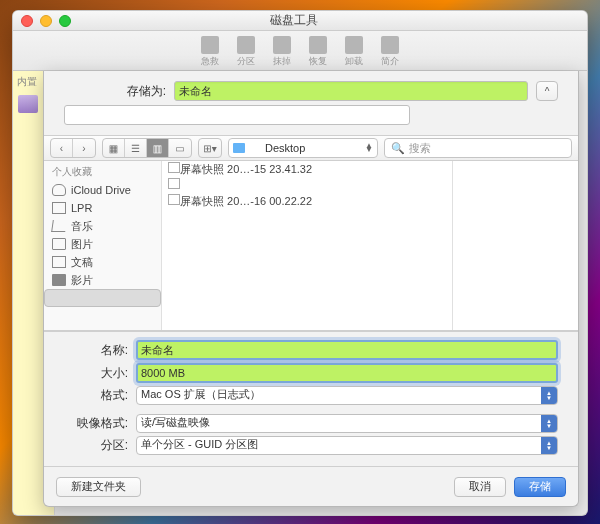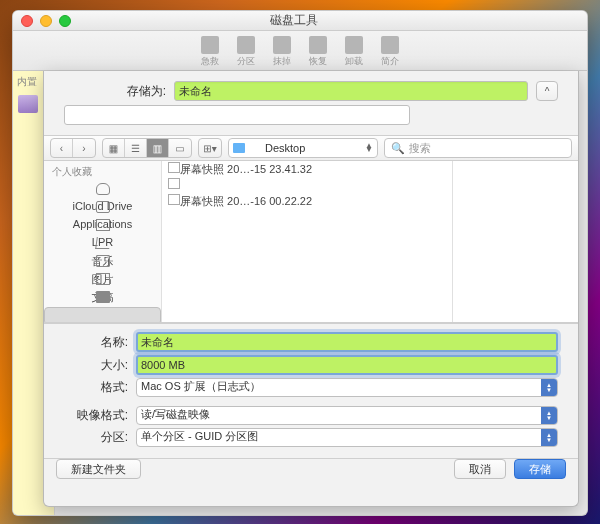--- a/index.html
+++ b/index.html
@@ -34,39 +34,39 @@
   .segbtn .s { width: 22px; height: 100%; display: flex; align-items: center; justify-content: center; border-right: 1px solid #d0d0d0; color: #6a6a6a; font-size: 10px; }
   .segbtn .s:last-child { border-right: none; }
   .segbtn .s.active { background: #8e8e8e; color: #fff; }
   .locsel { flex: 0 0 150px; height: 20px; background: #fff; border: 1px solid #c5c5c5; border-radius: 4px; display: flex; align-items: center; padding: 0 4px; font-size: 11px; color: #333; gap: 20px; }
   .locsel .fico { width: 12px; height: 10px; background: #63b3f7; border-radius: 1px; }
   .locsel .updn { margin-left: auto; font-size: 8px; color: #666; line-height: 4px; }
   .search { flex: 1; height: 20px; background: #fff; border: 1px solid #c5c5c5; border-radius: 4px; display: flex; align-items: center; padding: 0 6px; color: #9a9a9a; font-size: 11px; gap: 4px; }
   .browser { flex: 1; display: flex; min-height: 0; border-bottom: 1px solid #cfcfcf; }
   .favs { width: 118px; background: #f9f9f9; border-right: 1px solid #e0e0e0; overflow: hidden; font-size: 11px; }
   .favs .cat { color: #8a8a8a; font-size: 10px; padding: 4px 8px 2px; }
-  .favs .fi { display: flex; align-items: center; gap: 5px; padding: 2px 8px; color: #444; height: 18px; flex-direction: column; }
+  .favs .fi { display: flex; align-items: center; gap: 5px; padding: 2px 8px; color: #444; height: 18px; }
   .favs .fi.sel { background: #dcdcdc; }
   .favs .ic { width: 14px; height: 12px; flex-shrink: 0; }
   .ic-cloud { border: 1.5px solid #888; border-radius: 6px 6px 3px 3px; position: relative; }
   .ic-app { border: 1.5px solid #888; border-radius: 2px; }
   .ic-home { border: 1.5px solid #888; position: relative; }
   .ic-music { border-left: 1.5px solid #888; border-bottom: 1.5px solid #888; transform: skewX(-8deg); }
   .ic-pic { border: 1.5px solid #888; border-radius: 1px; }
   .ic-mov { background: #888; border-radius: 1px; }
   .ic-doc { border: 1.5px solid #888; }
   .filecol { flex: 1; background: #fff; border-right: 1px solid #e0e0e0; font-size: 11px; color: #444; }
   .filecol .fitem { display: flex; align-items: flex-start; gap: 0; padding: 1px 6px; height: 16px; }
   .filecol .fic { width: 12px; height: 11px; border: 1px solid #aaa; background: #fff; }
   .preview { width: 125px; background: #fff; }
   .bottomform { padding: 8px 20px; border-top: 1px solid #cfcfcf; }
   .bottomform .row { margin-bottom: 3px; }
   .sel { flex: 1; height: 19px; background: #fff; border: 1px solid #bfbfbf; border-radius: 4px; font-size: 11px; padding: 0 4px; color: #333; display: flex; align-items: flex-start; position: relative; }
   .sel .updn { position: absolute; right: 0; top: 0; bottom: 0; width: 16px; background: #4a7ac8; border-radius: 0 3px 3px 0; display: flex; flex-direction: column; align-items: center; justify-content: center; color: #fff; font-size: 6px; line-height: 5px; }
-  .footer { height: 48px; border-top: 1px solid #cfcfcf; display: flex; padding: 0 12px; }
+  .footer { height: 40px; border-top: 1px solid #cfcfcf; display: flex; align-items: center; padding: 0 12px; }
   .btn { height: 20px; padding: 0 14px; background: linear-gradient(#fdfdfd,#f0f0f0); border: 1px solid #c0c0c0; border-radius: 4px; font-size: 11px; color: #333; display: flex; align-items: center; }
   .btn.primary { background: linear-gradient(#6fa8f5,#3b7de0); color: #fff; border-color: #2f6fd0; }
   .spacer { flex: 1; }
   .rightpeek { position: absolute; right: 0; top: 120px; width: 8px; height: 200px; }
   .rptxt { font-size: 9px; color: #555; writing-mode: horizontal-tb; position: absolute; right: -18px; width: 24px; text-align: right; }
 </style>
 </head>
 <body>
 
 <div class="window">
@@ -158,24 +158,20 @@
       </div>
 
       <div class="browser">
         <div class="favs">
           <div class="cat">个人收藏</div>
           <div class="fi">
               <div class="ic ic-cloud"></div>
               <span>iCloud Drive</span>
             </div>
           <div class="fi">
-              <div class="ic ic-app"></div>
-              <span>Applications</span>
-            </div>
-          <div class="fi">
               <div class="ic ic-home"></div>
               <span>LPR</span>
             </div>
           <div class="fi">
               <div class="ic ic-music"></div>
               <span>音乐</span>
             </div>
           <div class="fi">
               <div class="ic ic-pic"></div>
               <span>图片</span>

